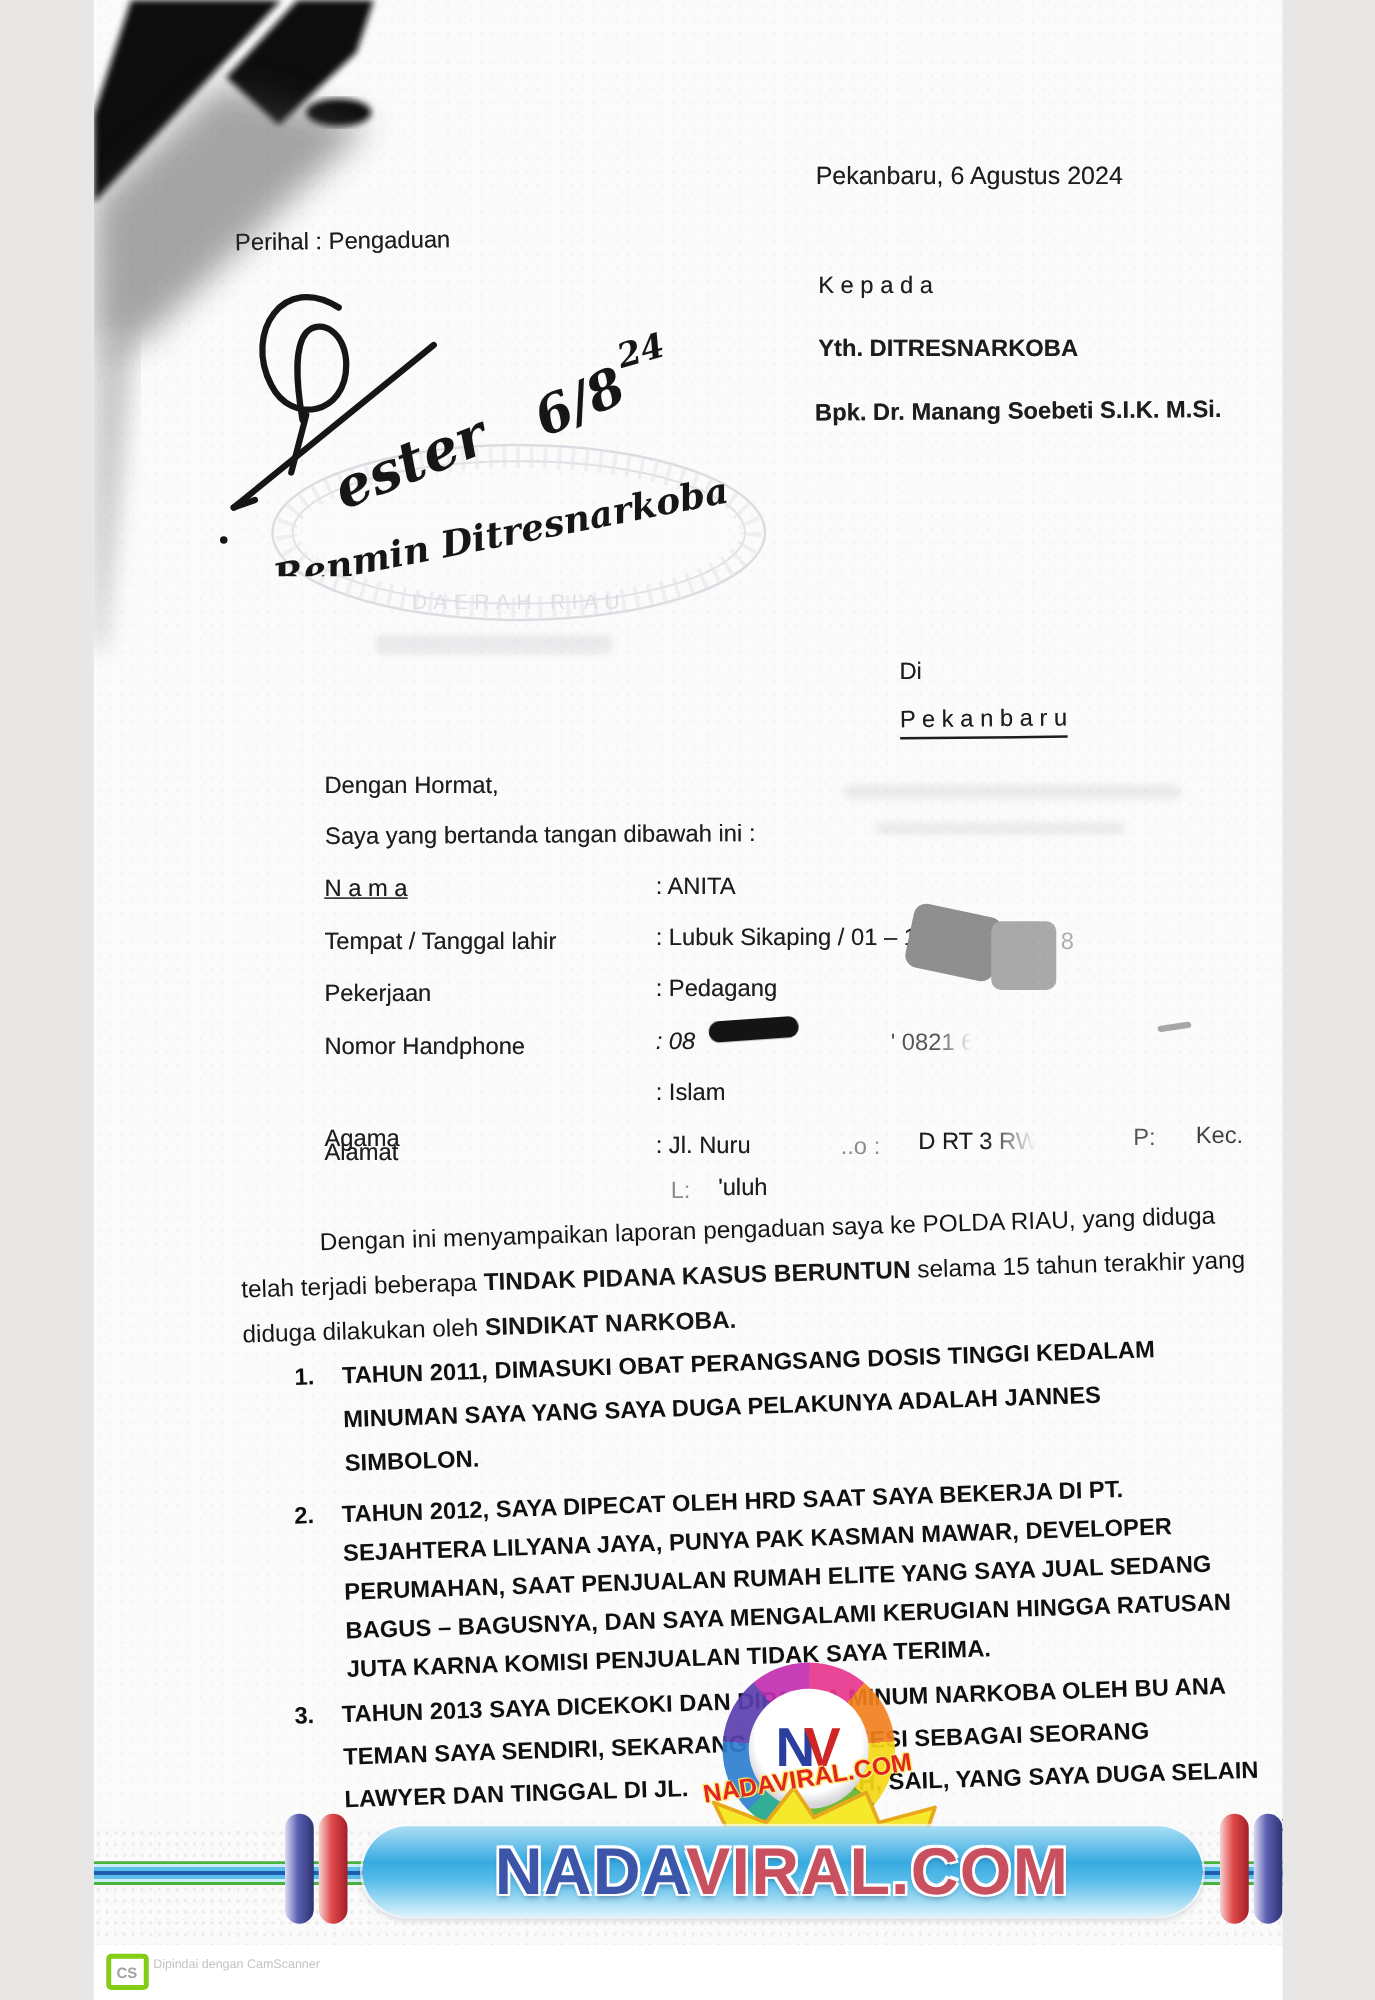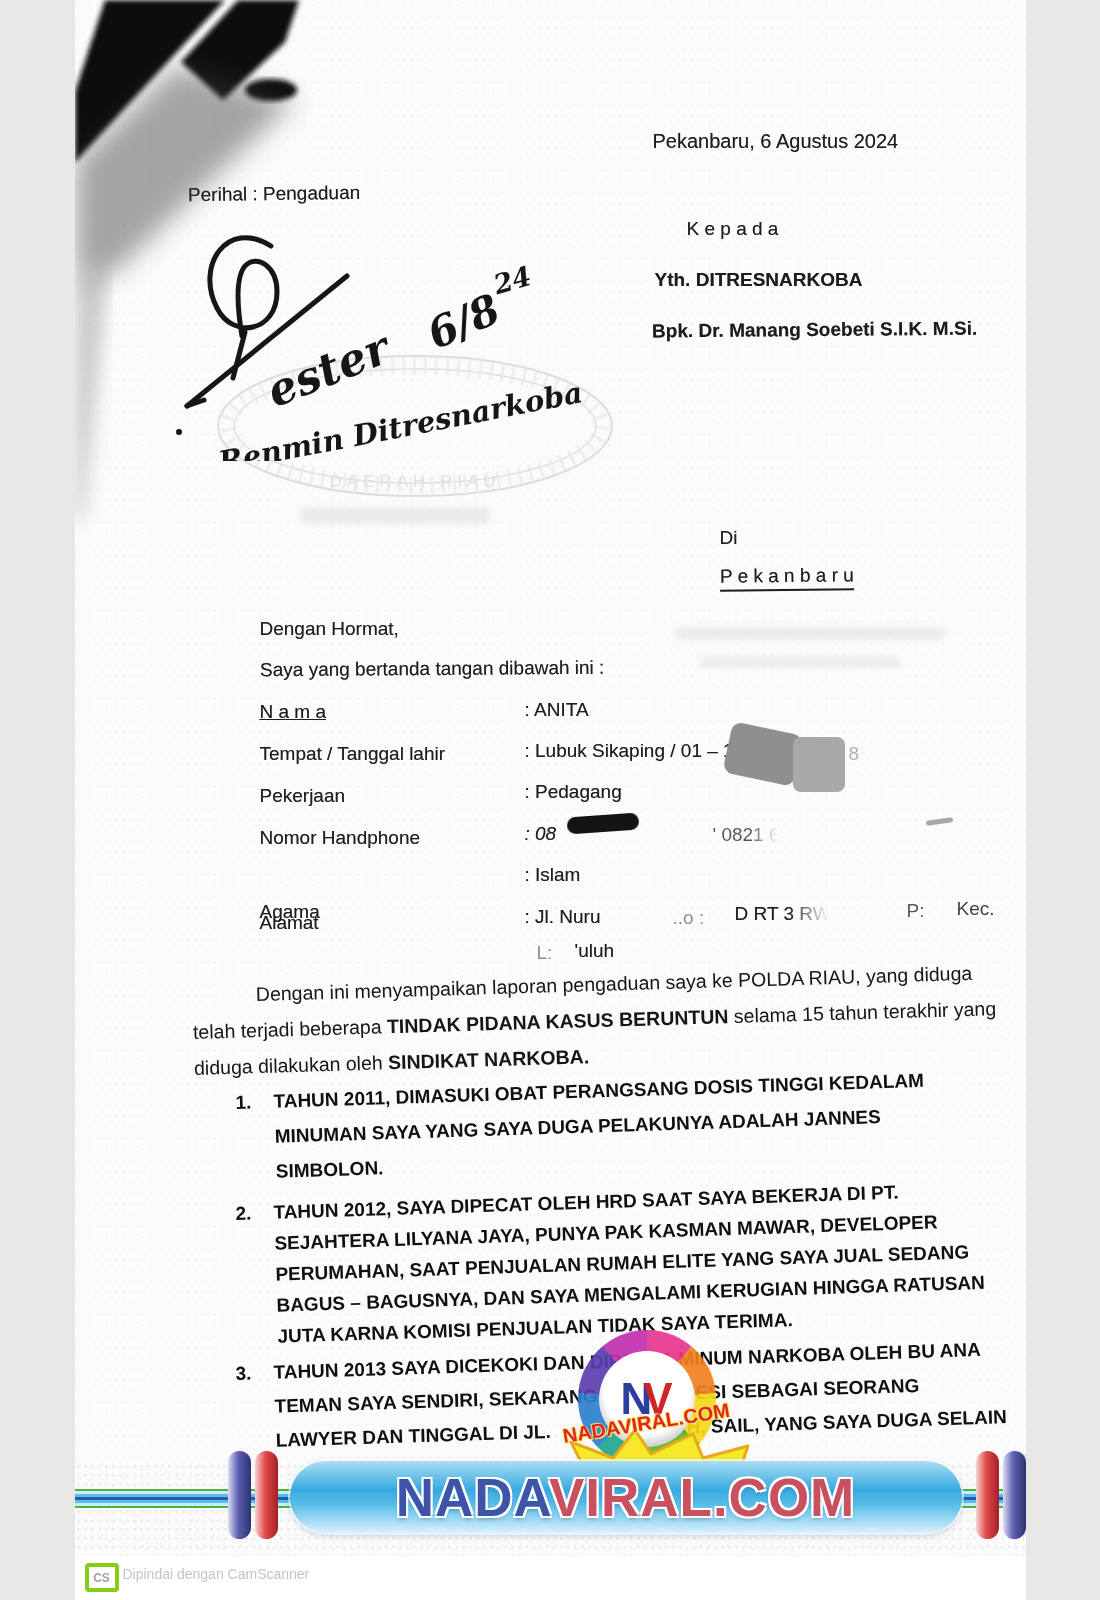--- a/index.html
+++ b/index.html
@@ -47,21 +47,21 @@
     display:flex;align-items:center;justify-content:center;font-weight:bold;font-size:44px;}
   .wheel-in .nvn{color:#2b3f9e;margin-right:-9px;}
   .wheel-in .nvv{color:#cf2525;}
   .star{z-index:29;}
   .wm-small{left:487px;top:1412px;z-index:30;transform:rotate(-9deg);font-size:20px;font-weight:bold;color:#e02525;white-space:nowrap;
     text-shadow:0 0 2px #ffe95c,1px 1px 0 #ffe95c,-1px -1px 0 #ffe95c;}
   
   .footer-strip{left:0;top:1556px;width:1100px;height:44px;background:#ffffff;z-index:40;}
   .cs-badge{left:10px;top:1563px;width:26px;height:21px;border:4px solid #84cc16;border-radius:4px;color:#a2a2a2;
     font-size:12px;font-weight:bold;display:flex;align-items:center;justify-content:center;z-index:41;}
-  .cs-text{left:48px;top:1566px;font-size:14px;color:#c4c4c4;z-index:41;}
+  .cs-text{left:48px;top:1566px;font-size:10px;color:#c4c4c4;z-index:41;}
   .pageno{left:950px;top:1450px;font-size:17px;font-weight:bold;color:#1c1c1c;z-index:33;}
   .redact-grey1{left:652px;top:728px;width:72px;height:52px;background:#8f8f8f;border-radius:10px;transform:rotate(12deg);}
   .redact-grey2{left:718px;top:737px;width:52px;height:55px;background:#a9a9a9;border-radius:8px;}
   .redact-black{left:492px;top:815px;width:72px;height:17px;background:#141414;border-radius:9px;transform:rotate(-4deg);filter:blur(.4px);}
   .grey-tick{left:851px;top:819px;width:27px;height:5px;background:#a7a7a7;border-radius:3px;transform:rotate(-8deg);}
   .fade-tail{-webkit-mask-image:linear-gradient(to right,#000 55%,transparent 97%);mask-image:linear-gradient(to right,#000 55%,transparent 97%);}
 </style>
 </head>
 <body>
 
@@ -84,21 +84,21 @@
     <ellipse cx="196" cy="90" rx="26" ry="11" fill="#0e0e0e" filter="url(#b1)"></ellipse>
     <polygon points="0,162 102,66 220,100 40,272 0,280" fill="#3a3a3a" opacity="0.45" filter="url(#b2)"></polygon>
     <polygon points="0,280 34,268 8,520 0,520" fill="#5a5a5a" opacity="0.3" filter="url(#b3)"></polygon>
   </svg>
 
   <div class="abs smudge" style="left:225px;top:508px;width:190px;height:15px;"></div>
   <div class="abs smudge" style="left:600px;top:628px;width:270px;height:11px;"></div>
   <div class="abs smudge" style="left:625px;top:658px;width:200px;height:9px;"></div>
 
   <div class="abs typed soft" style="left:578px;top:130px;font-size:20px;">Pekanbaru, 6 Agustus 2024</div>
-  <div class="abs typed soft" style="left:580px;top:218px;margin-left:32px;">K e p a d a</div>
+  <div class="abs typed soft" style="left:580px;top:218px;">K e p a d a</div>
   <div class="abs typed soft bold" style="left:580px;top:269px;">Yth.  DITRESNARKOBA</div>
   <div class="abs typed soft bold" style="left:577px;top:319px;transform:rotate(-0.5deg);">Bpk. Dr. Manang Soebeti S.I.K.  M.Si.</div>
 
   <div class="abs typed soft" style="left:113px;top:183px;transform:rotate(-0.8deg);">Perihal : Pengaduan</div>
 
   <svg class="abs" style="left:133px;top:352px;z-index:4;opacity:.42;" width="415" height="158" viewBox="0 0 415 158">
     <ellipse cx="207" cy="74" rx="197" ry="70" fill="none" stroke="#aeb6c2" stroke-width="2"></ellipse>
     <ellipse cx="207" cy="74" rx="181" ry="57" fill="none" stroke="#b6bec9" stroke-width="1.5"></ellipse>
     <ellipse cx="207" cy="74" rx="186" ry="60" fill="none" stroke="#c3cad4" stroke-width="17" opacity=".55" style="stroke-dasharray:3 8;"></ellipse>
     <rect x="38" y="55" width="336" height="36" fill="#fdfcfb" opacity=".92"></rect>

